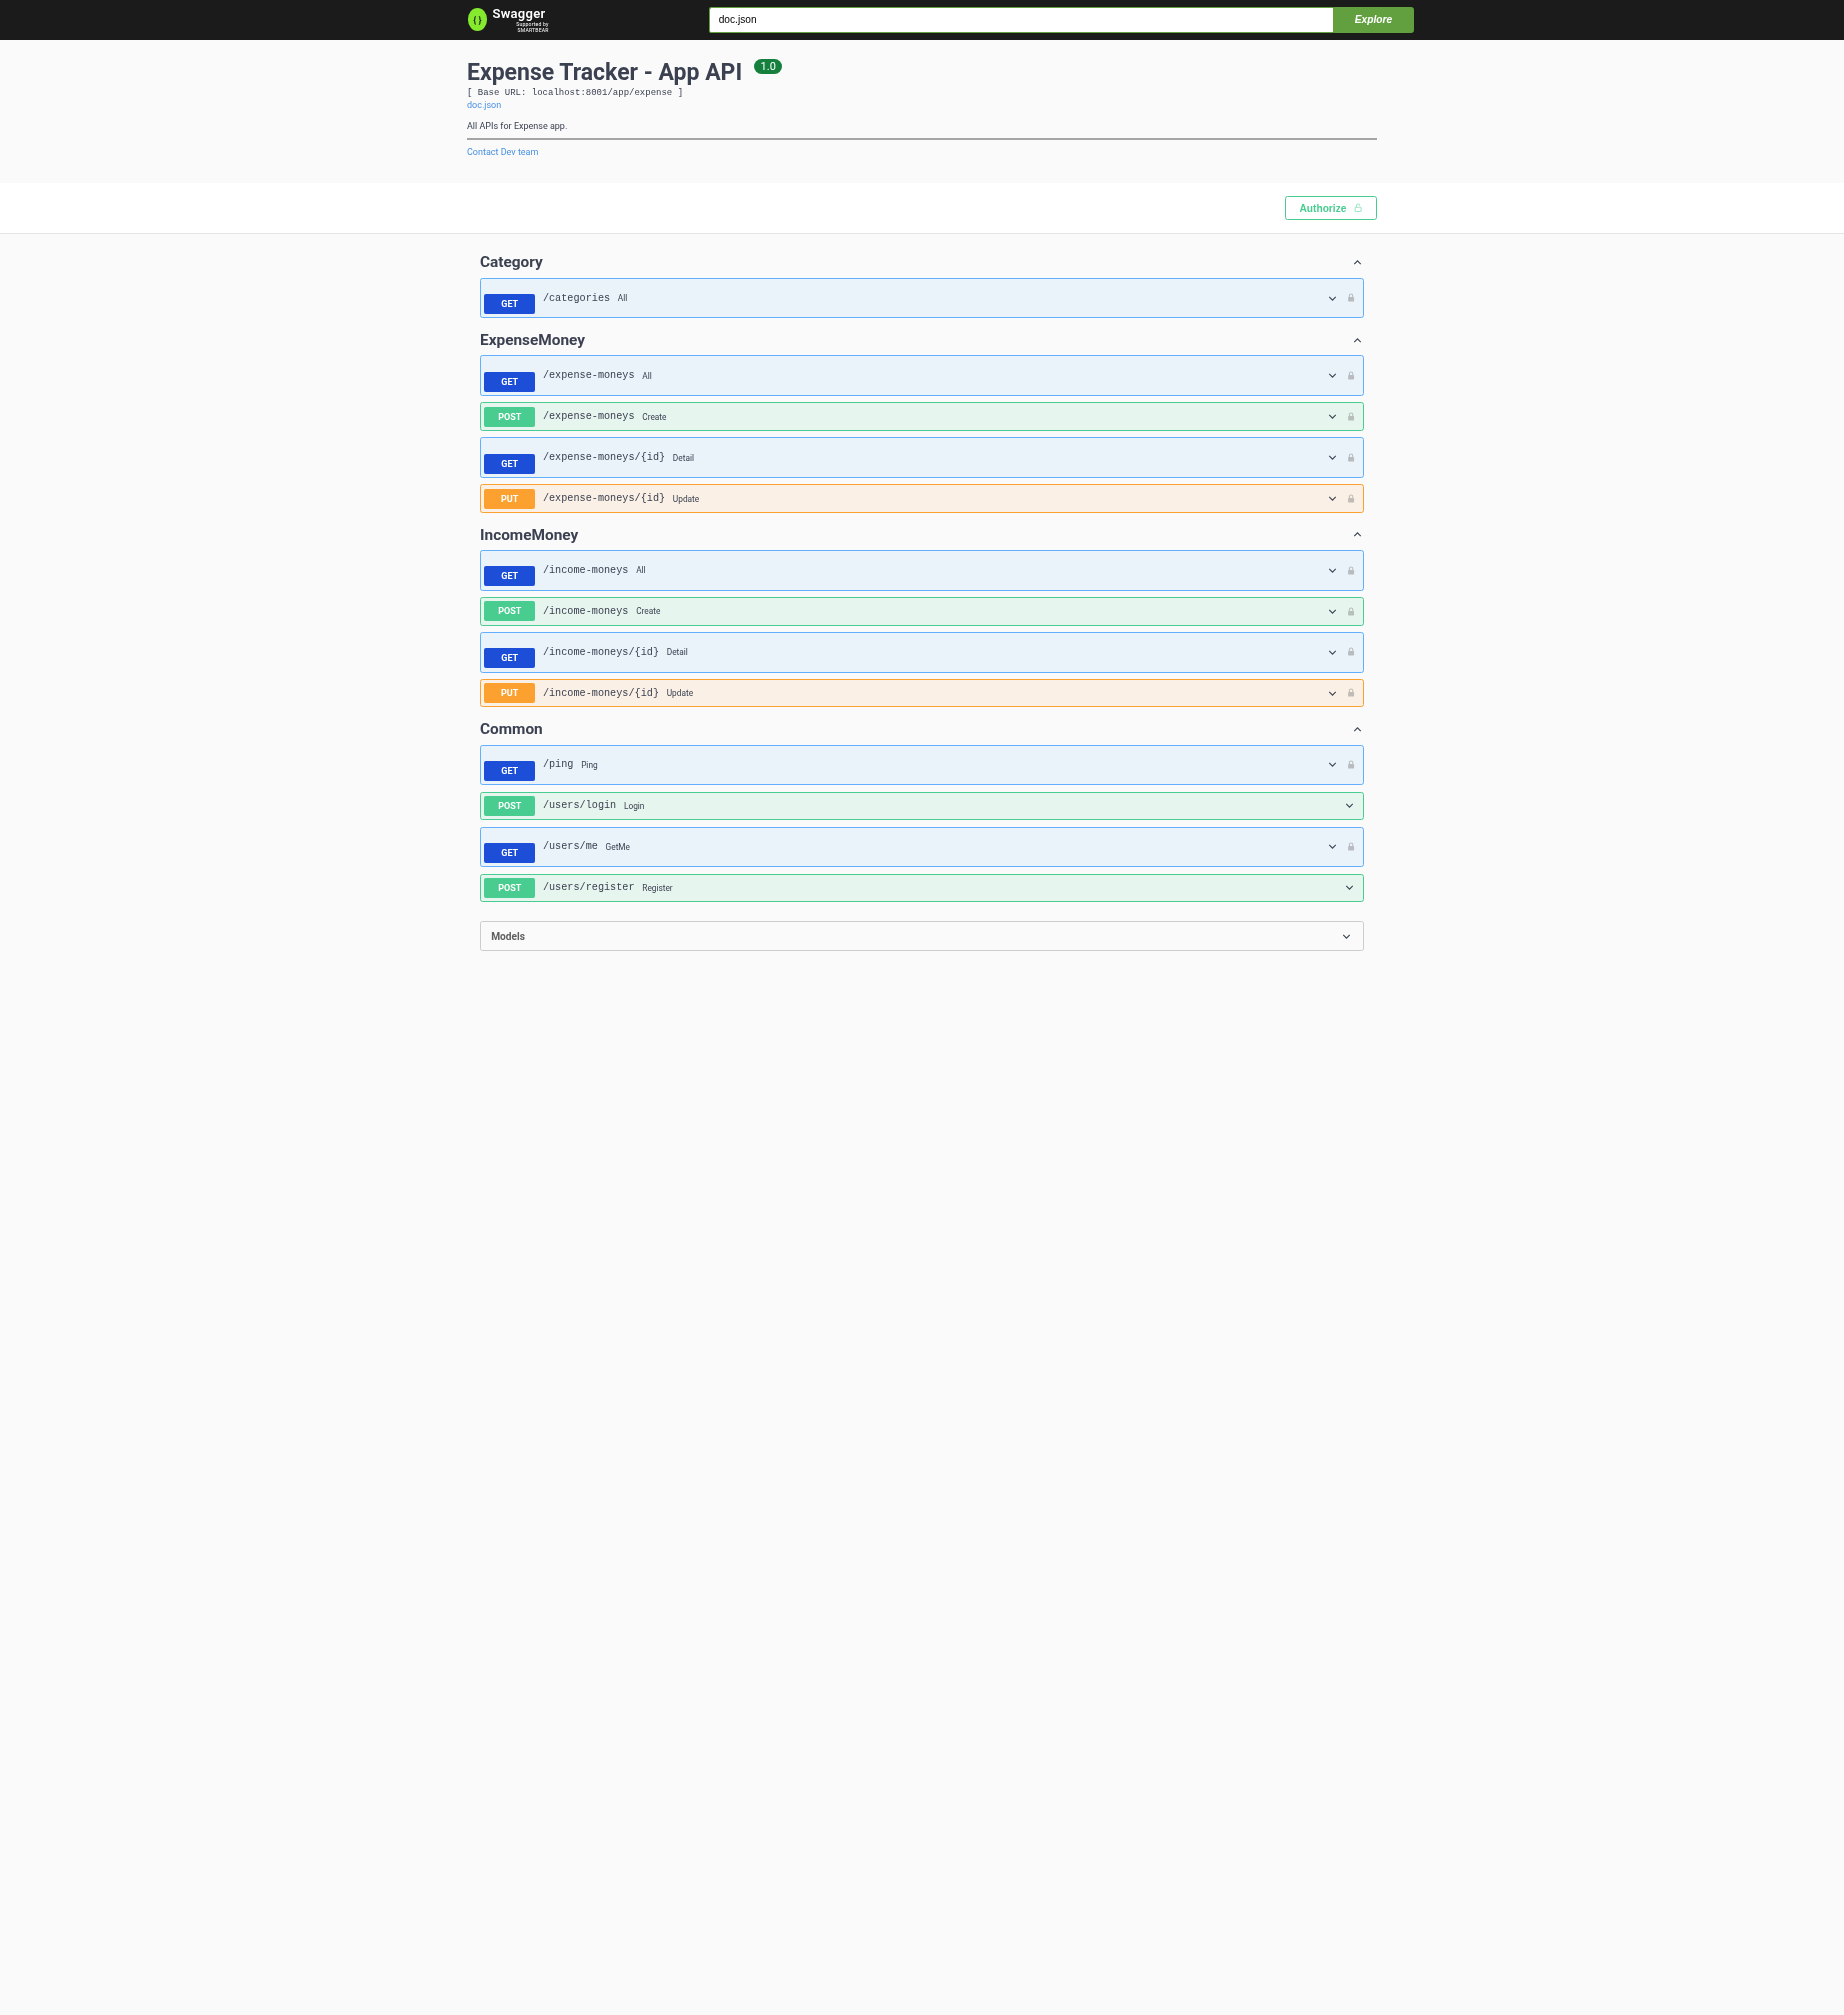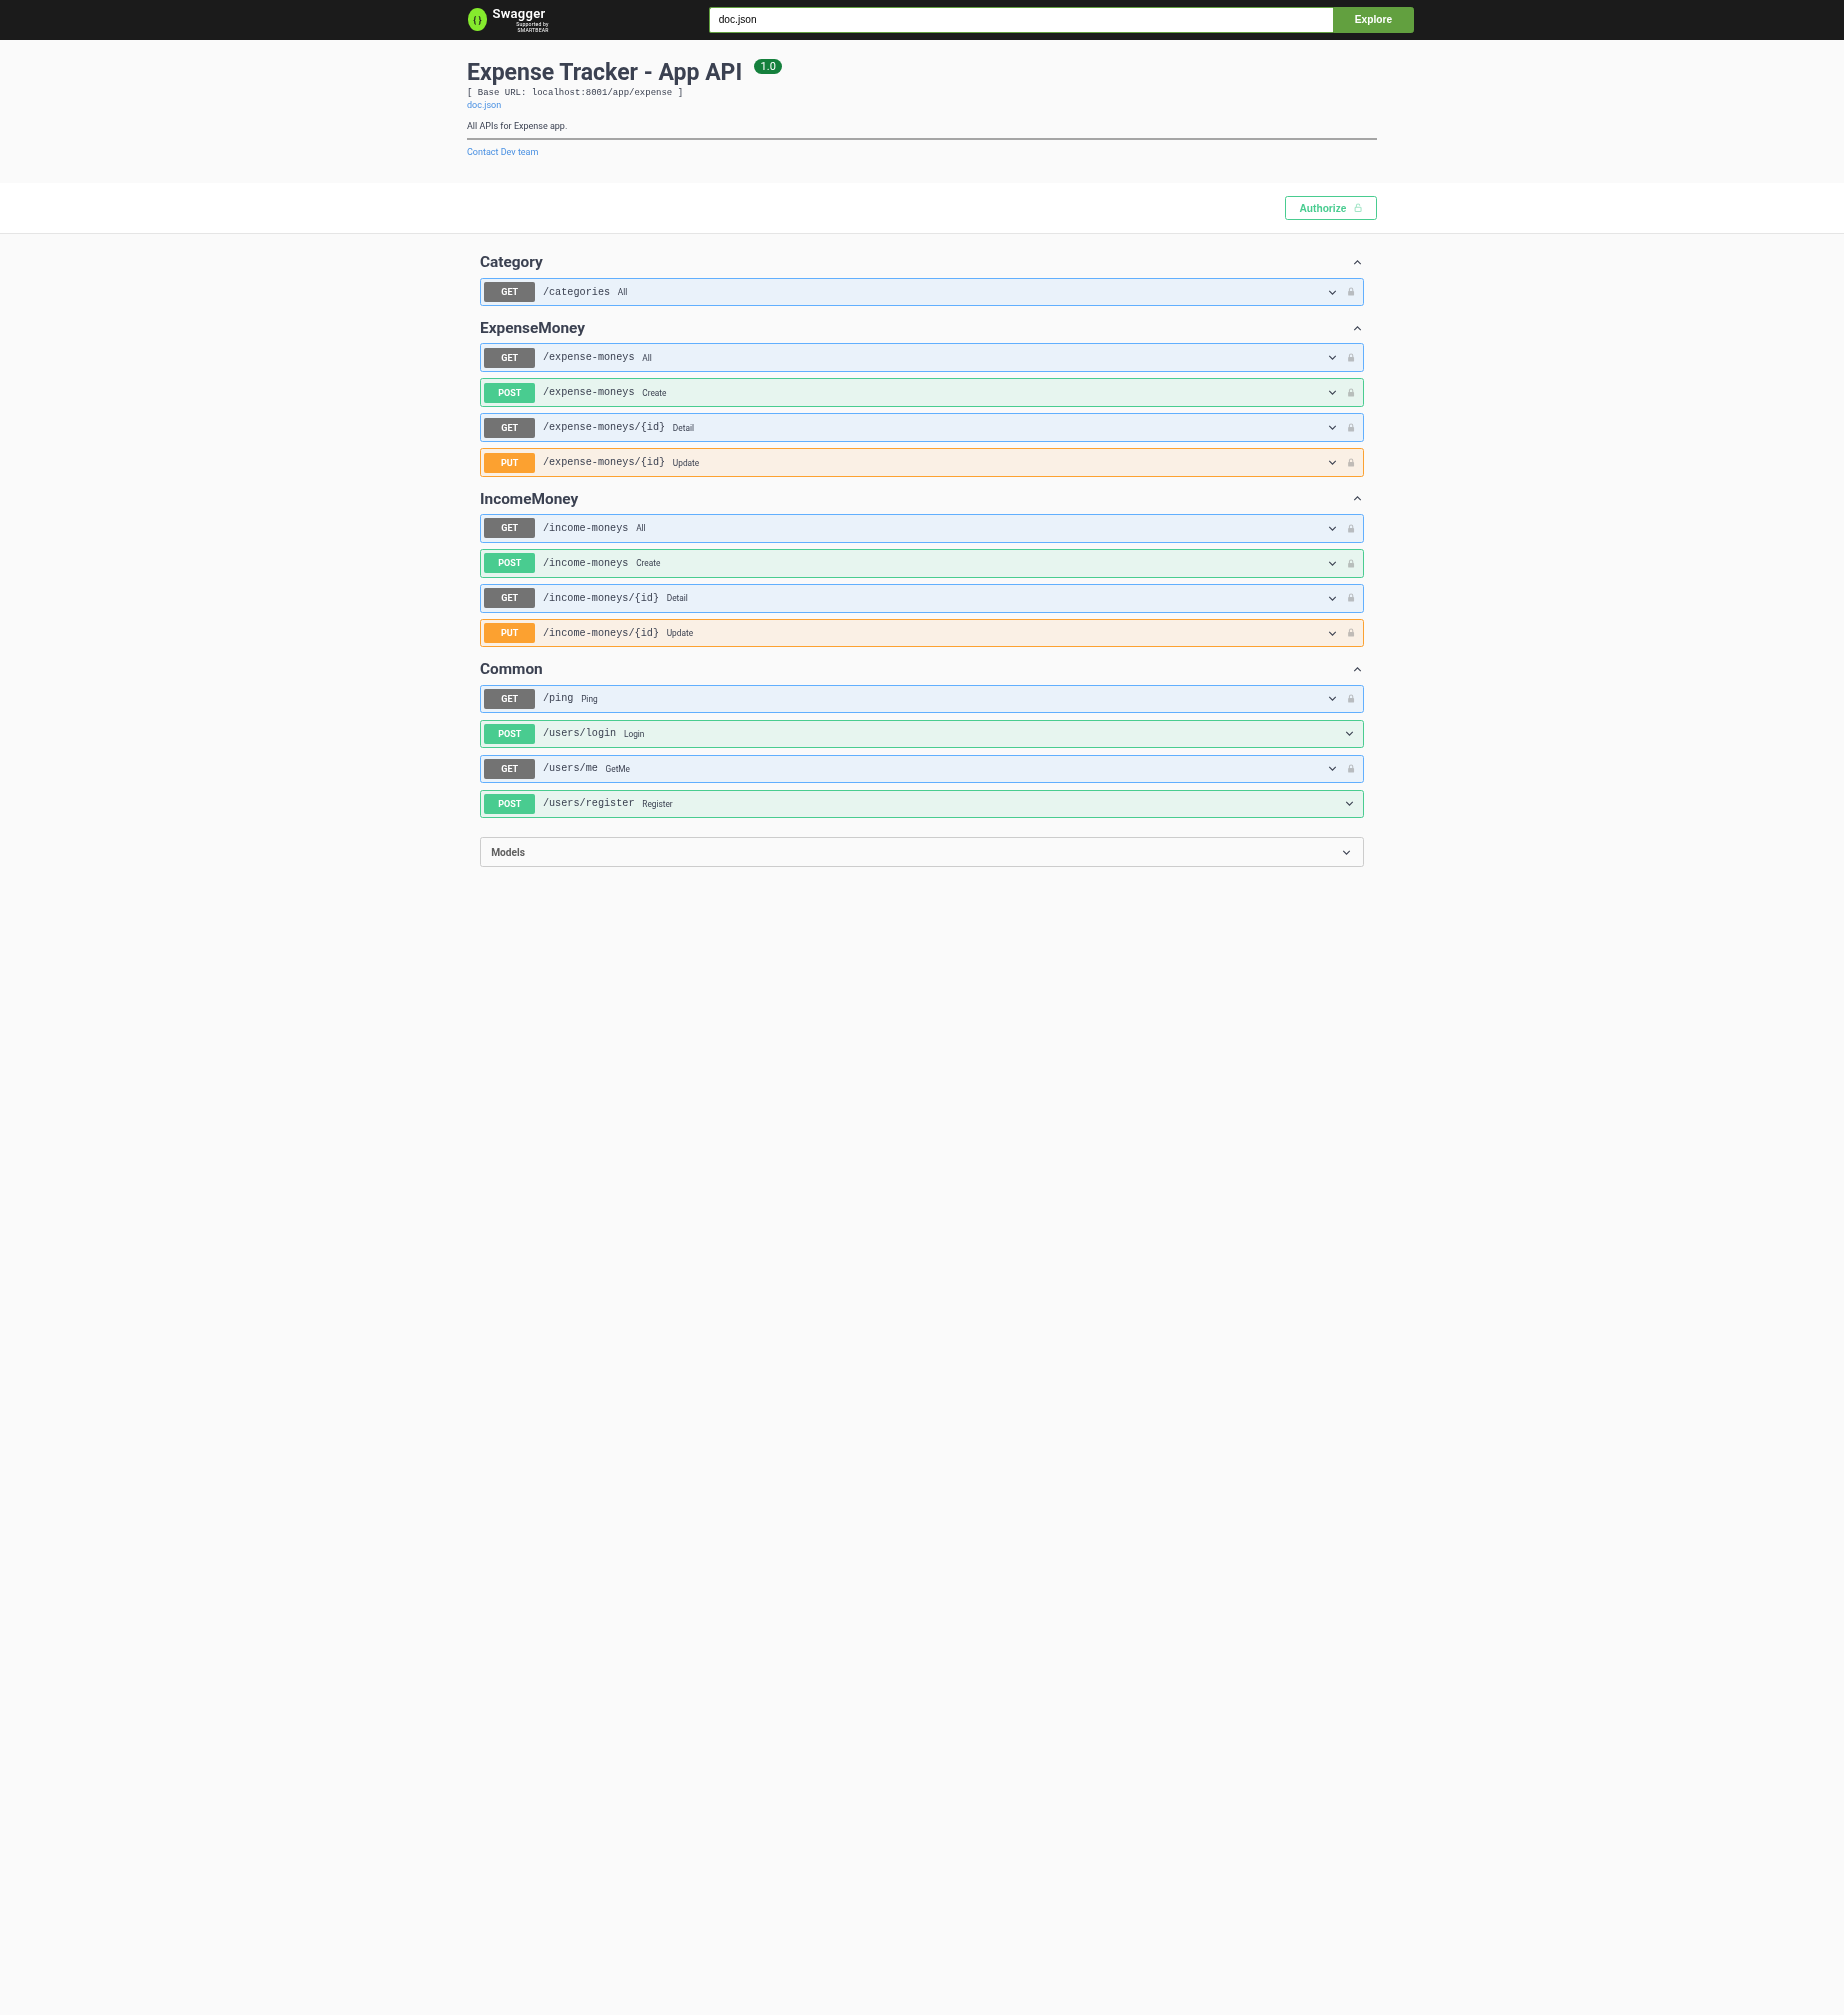--- a/index.html
+++ b/index.html
@@ -6,21 +6,21 @@
 body { font-family: -apple-system, BlinkMacSystemFont, "Segoe UI", Roboto, sans-serif; background: #fafafa; color: #3b4151; }
 
 .topbar { background: #1b1b1b; padding: 6.4px 0; display: flex; align-items: center; }
 .topbar-inner { max-width: 935px; margin: 0 auto; width: 100%; display: flex; align-items: center; padding: 0 13px; }
 .logo { display: flex; align-items: center; gap: 5.1px; margin-right: 160px; }
 .logo-circle { width: 23px; height: 23px; background: #85ea2d; border-radius: 50%; display: flex; align-items: center; justify-content: center; font-weight: bold; color: #1b1b1b; font-size: 9px; }
 .logo-text { color: #fff; font-size: 13px; font-weight: 600; letter-spacing: 0.3px; }
 .logo-sub { color: #fff; font-size: 5.1px; display: block; text-align: right; letter-spacing: 0.2px; }
 .search-group { display: flex; flex: 0 0 auto; width: 705px; }
 .search-input { flex: 1; padding: 6.4px 9px; border: 1.3px solid #62a03f; border-right: none; font-size: 10.2px; outline: none; border-radius: 2.6px 0 0 2.6px; }
-.explore-btn { background: #62a03f; color: #fff; border: 1.3px solid #62a03f; padding: 6.4px 20.5px; font-size: 10.2px; font-weight: 700; cursor: pointer; border-radius: 0 2.6px 2.6px 0; }
+.explore-btn { background: #62a03f; color: #fff; border: 1.3px solid #62a03f; padding: 6.4px 20.5px; font-size: 10.2px; font-weight: 700; cursor: pointer; border-radius: 0 2.6px 2.6px 0; font-style: italic; }
 
 .info-section { background: #fafafa; padding: 19px 13px 26px; }
 .info-inner { max-width: 910px; margin: 0 auto; }
 .api-title { font-size: 23px; font-weight: 700; color: #3b4151; display: inline-flex; align-items: flex-start; gap: 12px; }
 .version-badge { background: #15803d; color: #fff; font-size: 11px; padding: 1.3px 6.4px; border-radius: 13px; font-weight: 400; vertical-align: super; }
 .base-url { font-family: "Courier New", monospace; font-size: 9px; color: #3b4151; margin-top: 2.6px; }
 .doc-link { color: #4990e2; font-size: 9px; text-decoration: none; display: inline-block; margin-top: 1.3px; }
 .api-desc { font-size: 9px; margin-top: 11.5px; margin-bottom: 6.4px; }
 hr { border: none; border-top: 0.6px solid #a5a5a5; margin: 0; }
 .desc-list { padding: 7.7px 0 7.7px 26px; font-size: 9px; }
@@ -33,21 +33,21 @@
 .content { max-width: 910px; margin: 0 auto; padding: 13px; }
 .tag-section { margin-bottom: 5.1px; }
 .tag-header { display: flex; justify-content: space-between; align-items: center; padding: 6.4px 0; cursor: pointer; }
 .tag-name { font-size: 15.4px; font-weight: 700; color: #3b4151; }
 
 .op-row { border: 0.6px solid; border-radius: 2.6px; margin-bottom: 6.4px; display: flex; align-items: center; padding: 3.2px; cursor: pointer; }
 .op-get { background: rgba(97,175,254,0.1); border-color: #61affe; }
 .op-post { background: rgba(73,204,144,0.1); border-color: #49cc90; }
 .op-put { background: rgba(252,161,48,0.1); border-color: #fca130; }
 .method-badge { min-width: 51px; text-align: center; padding: 5.1px 0; border-radius: 1.9px; color: #fff; font-size: 9px; font-weight: 700; }
-.badge-get { background: #737373; }
+.badge-get { background: #1d4ed8; margin-top: 12px; }
 .badge-post { background: #49cc90; }
 .badge-put { background: #fca130; }
 .op-path { font-family: "Courier New", monospace; font-size: 10.2px; font-weight: 400; color: #3b4151; margin-left: 7.7px; }
 .op-summary { font-size: 8.3px; color: #3b4151; margin-left: 7.7px; }
 .op-right { margin-left: auto; display: flex; align-items: center; gap: 6.4px; padding-right: 3.8px; }
 
 .models-section { border: 0.6px solid #ccc; border-radius: 2.6px; margin-top: 19px; }
 .models-header { display: flex; justify-content: space-between; align-items: center; padding: 7.7px 10.2px; cursor: pointer; }
 .models-title { font-size: 10.2px; font-weight: 700; color: #606060; }
 

